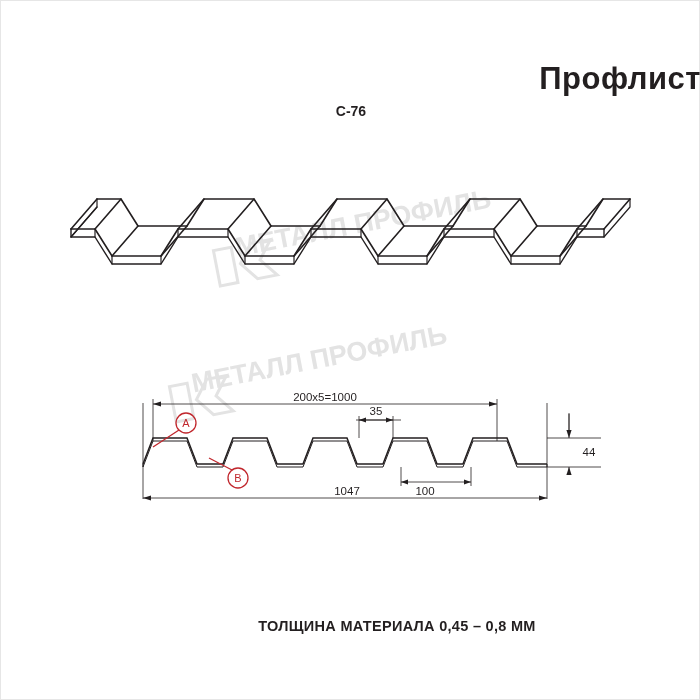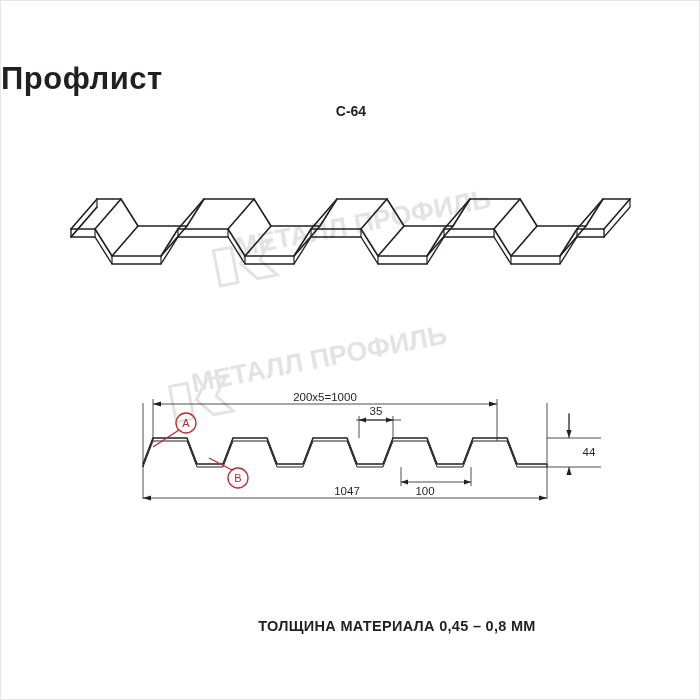--- a/index.html
+++ b/index.html
@@ -21,21 +21,21 @@
     width: 700px;
     height: 700px;
     box-sizing: border-box;
     border: 1px solid #e6e6e6;
   }
   .title {
     position: absolute;
     top: 60px;
     left: 0;
     width: 700px;
-    text-align: left;
+    text-align: right;
     font-size: 31px;
     font-weight: bold;
     letter-spacing: 0.5px;
     color: #231f20;
   }
   .subtitle {
     position: absolute;
     top: 102px;
     left: 0;
     width: 700px;
@@ -84,21 +84,21 @@
     transform: rotate(-11deg);
     transform-origin: left top;
   }
 </style>
 </head>
 <body>
 
 <div class="page">
 
   <div class="title">Профлист</div>
-  <div class="subtitle">С-64</div>
+  <div class="subtitle">С-76</div>
 
   <div class="wm wm1">МЕТАЛЛ ПРОФИЛЬ</div>
   <div class="wm wm2">МЕТАЛЛ ПРОФИЛЬ</div>
 
   <svg class="art" viewBox="0 0 700 700">
 
     <g opacity="1" transform="translate(236,245) rotate(-11)">
       <path d="M0 18 L14 0 L34 0 L20 18 L34 36 L14 36 Z" fill="none" stroke="#e3e3e3" stroke-width="3"></path>
       <path d="M-24 36 L-24 0 L-6 0 L-6 36 Z" fill="none" stroke="#e3e3e3" stroke-width="3"></path>
     </g>

